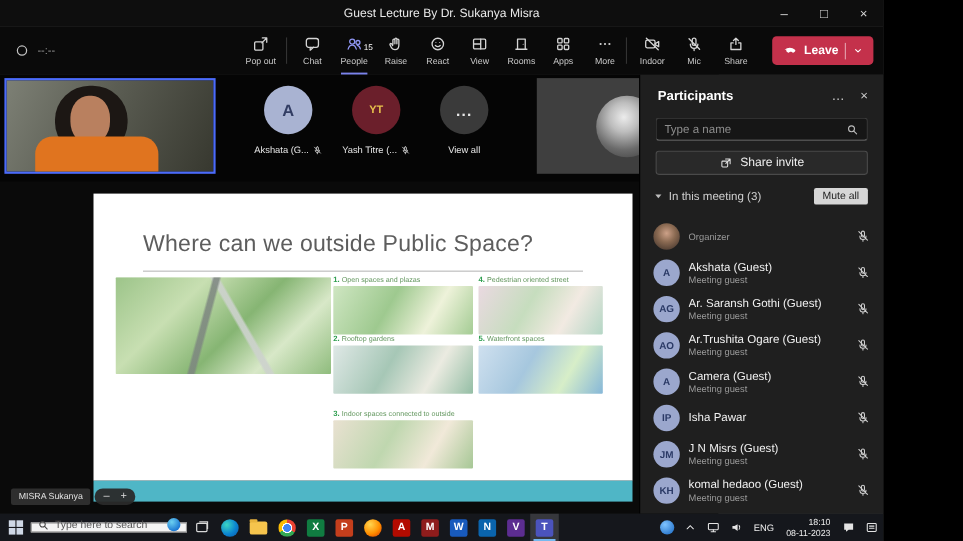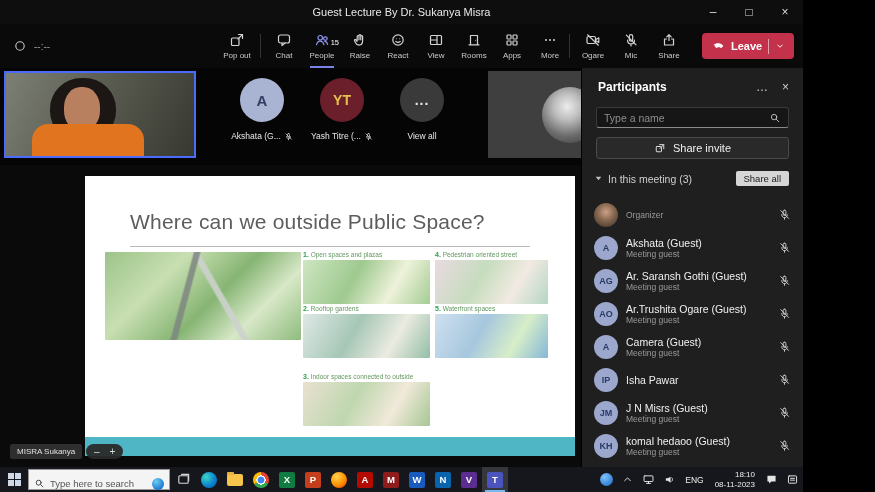--- a/index.html
+++ b/index.html
@@ -38,21 +38,21 @@
   .topstrip{position:absolute;top:0;left:0;right:0;height:97px;background:#050505}
   .selfview{position:absolute;left:4px;top:3px;width:192px;height:87px;border:2px solid #4b6bfb;overflow:hidden;background:linear-gradient(115deg,#7d8075 0%,#5b5d53 45%,#37382f 100%)}
   .sv-hair{position:absolute;left:44px;top:5px;width:66px;height:64px;background:#1c1714;border-radius:48%}
   .sv-face{position:absolute;left:58px;top:14px;width:36px;height:44px;background:#b9805f;border-radius:46%}
   .sv-body{position:absolute;left:26px;bottom:-4px;width:112px;height:36px;background:#e0741f;border-radius:16px 16px 0 0}
 
   .tiles{position:absolute;left:222px;top:10px;display:flex}
   .tile{width:80px;display:flex;flex-direction:column;align-items:center;cursor:pointer}
   .t-circle{width:44px;height:44px;border-radius:50%;display:flex;align-items:center;justify-content:center;font-weight:700;font-size:15px}
   .c-blue{background:#a9b3d2;color:#323d63}
-  .c-maroon{background:#6b1f2b;color:#e7c04c;font-size:14px}
+  .c-maroon{background:#6b1f2b;color:#e7c04c;font-size:10px}
   .c-dark{background:#3a3a3a;color:#e8e8e8;font-size:14px;letter-spacing:1px}
   .t-label{margin-top:9px;display:flex;align-items:center;gap:3px;color:#e9e9e9;font-size:8.5px;white-space:nowrap}
   .t-label svg{width:9px;height:9px;stroke:#d8d8d8;fill:none;stroke-width:1.4;stroke-linecap:round}
 
   .photo-box{position:absolute;left:488px;top:3px;right:1px;height:87px;background:#3f3f3f;display:flex;align-items:center;justify-content:center}
   .photo-av{width:56px;height:56px;border-radius:50%;background:radial-gradient(circle at 45% 35%,#ececec 0%,#bdbdbd 28%,#6b6b6b 62%,#333 100%)}
 
   .stage{position:absolute;top:97px;left:0;right:0;bottom:0;background:#0a0a0a}
   .slide{position:absolute;left:85px;top:11px;width:490px;height:261px;background:#fff;overflow:hidden}
   .slide-teal{position:absolute;left:85px;top:272px;width:490px;height:19px;background:#4fb6c6}
@@ -100,21 +100,21 @@
   .m-txt{flex:1;min-width:0}
   .m-name{color:#f0f0f0;font-size:10.5px;white-space:nowrap;overflow:hidden;text-overflow:ellipsis}
   .m-role{color:#9a9a9a;font-size:8.5px;white-space:nowrap;overflow:hidden;text-overflow:ellipsis}
   .m-mic{width:13px;height:13px;flex:0 0 auto;stroke:#cfcfcf;fill:none;stroke-width:1.2;stroke-linecap:round}
 
   
   .taskbar{position:absolute;left:0;right:0;bottom:0;height:25px;background:#15171c;display:flex;align-items:stretch}
   .tk-start{width:28px;display:flex;align-items:center;justify-content:center;cursor:pointer}
   .win-logo{display:grid;grid-template-columns:6px 6px;grid-template-rows:6px 6px;gap:1px}
   .win-logo span{background:#cfd8e6}
-  .tk-search{width:142px;margin:2px 0;background:#f4f4f4;border:1px solid #9a9a9a;display:flex;align-items:flex-start;gap:5px;padding:8px 5px;cursor:text}
+  .tk-search{width:142px;margin:8px 0;background:#f4f4f4;border:1px solid #9a9a9a;display:flex;align-items:flex-end;gap:5px;padding:0 5px;cursor:text}
   .tk-search svg{width:11px;height:11px;stroke:#444;fill:none;stroke-width:1.4;stroke-linecap:round;flex:0 0 auto}
   .tk-search input{flex:1;min-width:0;border:none;outline:none;background:transparent;font-size:9.5px;color:#333;font-family:"Liberation Sans",sans-serif}
   .tk-search input::placeholder{color:#555}
   .bing-dot{width:12px;height:12px;border-radius:50%;background:radial-gradient(circle at 35% 30%,#6cd0f0,#1e7ad4 70%);flex:0 0 auto}
   .tk-btn{width:26px;display:flex;align-items:center;justify-content:center;cursor:pointer;position:relative}
   .tk-btn svg{width:15px;height:15px;stroke:#d8d8d8;fill:none;stroke-width:1.2}
   .appicon{width:16px;height:16px;border-radius:2px;display:flex;align-items:center;justify-content:center;color:#fff;font-size:9.5px;font-weight:700}
   .round{border-radius:50%}
   .ic-edge{background:radial-gradient(circle at 32% 32%,#3bd6c5,#0b84d0 55%,#0b57a8)}
   .ic-chrome{background:radial-gradient(circle at 50% 50%,#4285f4 0 30%,#fff 32% 40%,transparent 42%),conic-gradient(#ea4335 0 120deg,#34a853 120deg 240deg,#fbbc05 240deg 360deg)}
@@ -231,21 +231,21 @@
       <span class="lbl">More</span>
     </div>
 
     <div class="tb-sep push"></div>
     <div class="tb-btn">
       <svg viewBox="0 0 16 16">
           <rect x="2" y="4.5" width="8.5" height="7" rx="1.5"></rect>
           <path d="M10.5 7.8l3.3-2v4.6l-3.3-2"></path>
           <path d="M2.6 2.8l10.8 10.4"></path>
         </svg>
-      <span class="lbl">Ogare</span>
+      <span class="lbl">Indoor</span>
     </div>
     <div class="tb-btn">
       <svg viewBox="0 0 16 16">
           <rect x="6.3" y="2.6" width="3.4" height="6.6" rx="1.7"></rect>
           <path d="M4.6 8.2c0 2.3 1.5 3.7 3.4 3.7s3.4-1.4 3.4-3.7M8 11.9v2"></path>
           <path d="M3.4 3.2l9.6 9.6"></path>
         </svg>
       <span class="lbl">Mic</span>
     </div>
     <div class="tb-btn">
@@ -358,21 +358,21 @@
           <rect x="3" y="6" width="7" height="7" rx="1"></rect>
           <path d="M7.5 3.5H13V9M12.8 3.7L7.8 8.7"></path>
         </svg>
       <span>Share invite</span>
     </div>
     <div class="p-section">
       <svg viewBox="0 0 16 16">
           <polygon points="3,5 13,5 8,11"></polygon>
         </svg>
       <span class="p-sectxt">In this meeting (3)</span>
-      <span class="muteall">Share all</span>
+      <span class="muteall">Mute all</span>
     </div>
 
     <div class="m-list">
       <div class="m-row">
         <div class="m-av av-photo"></div>
         <div class="m-txt">
             <div class="m-role">Organizer</div>
           </div>
         <svg class="m-mic" viewBox="0 0 16 16">
             <rect x="6.3" y="2.6" width="3.4" height="6.6" rx="1.7"></rect>

